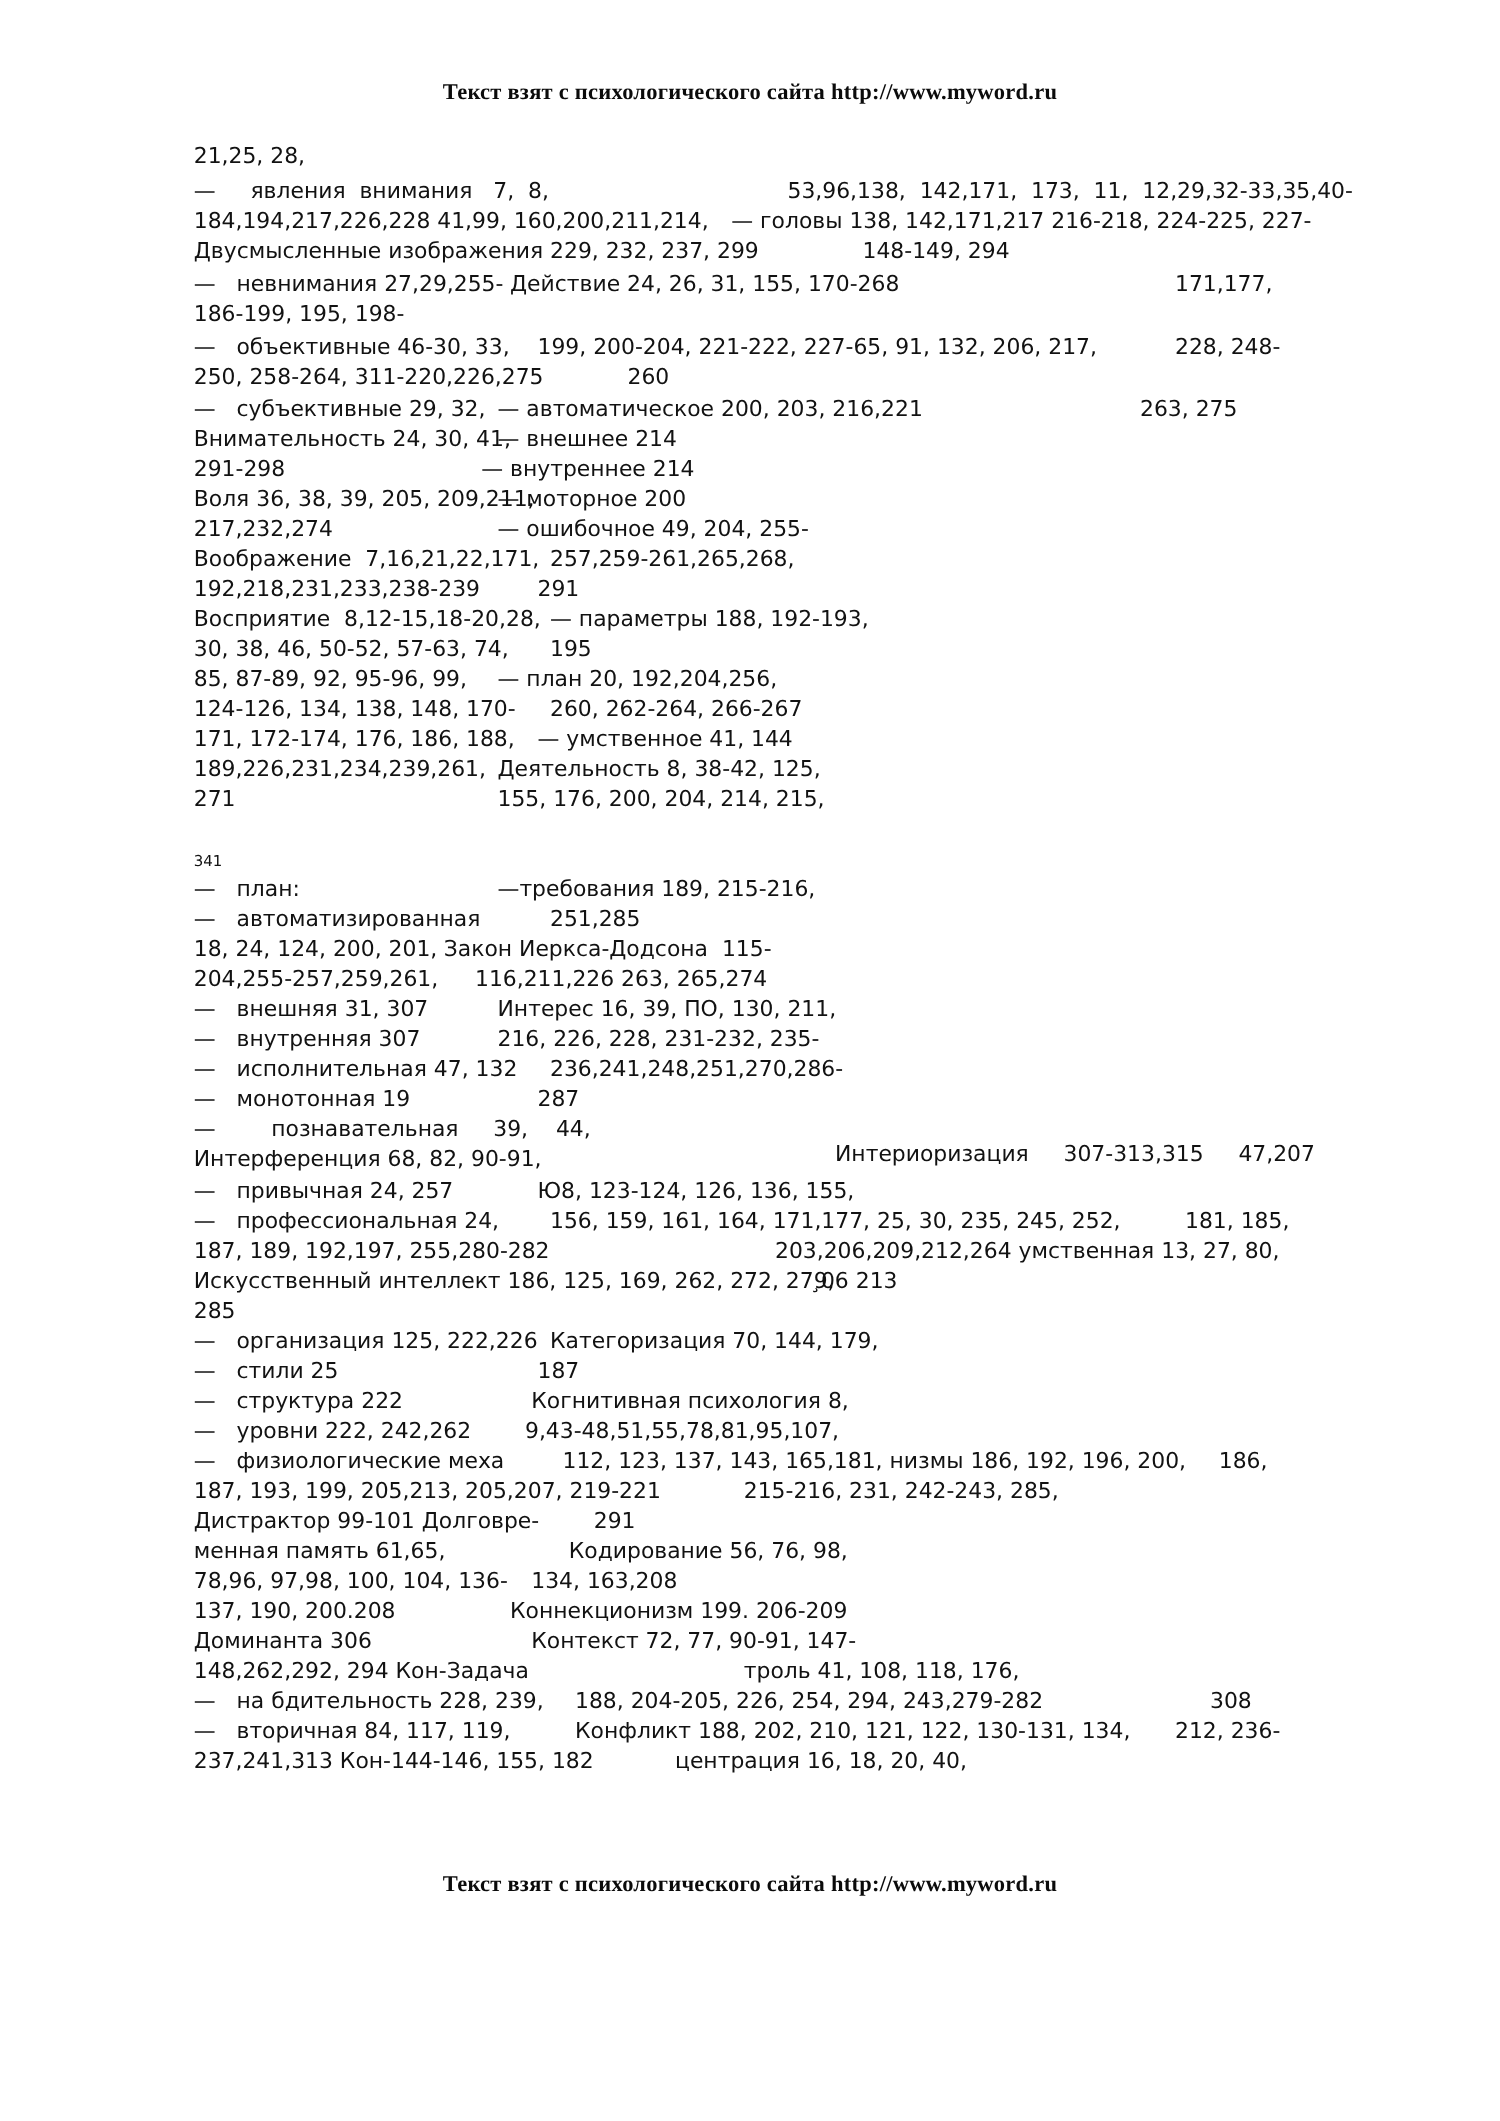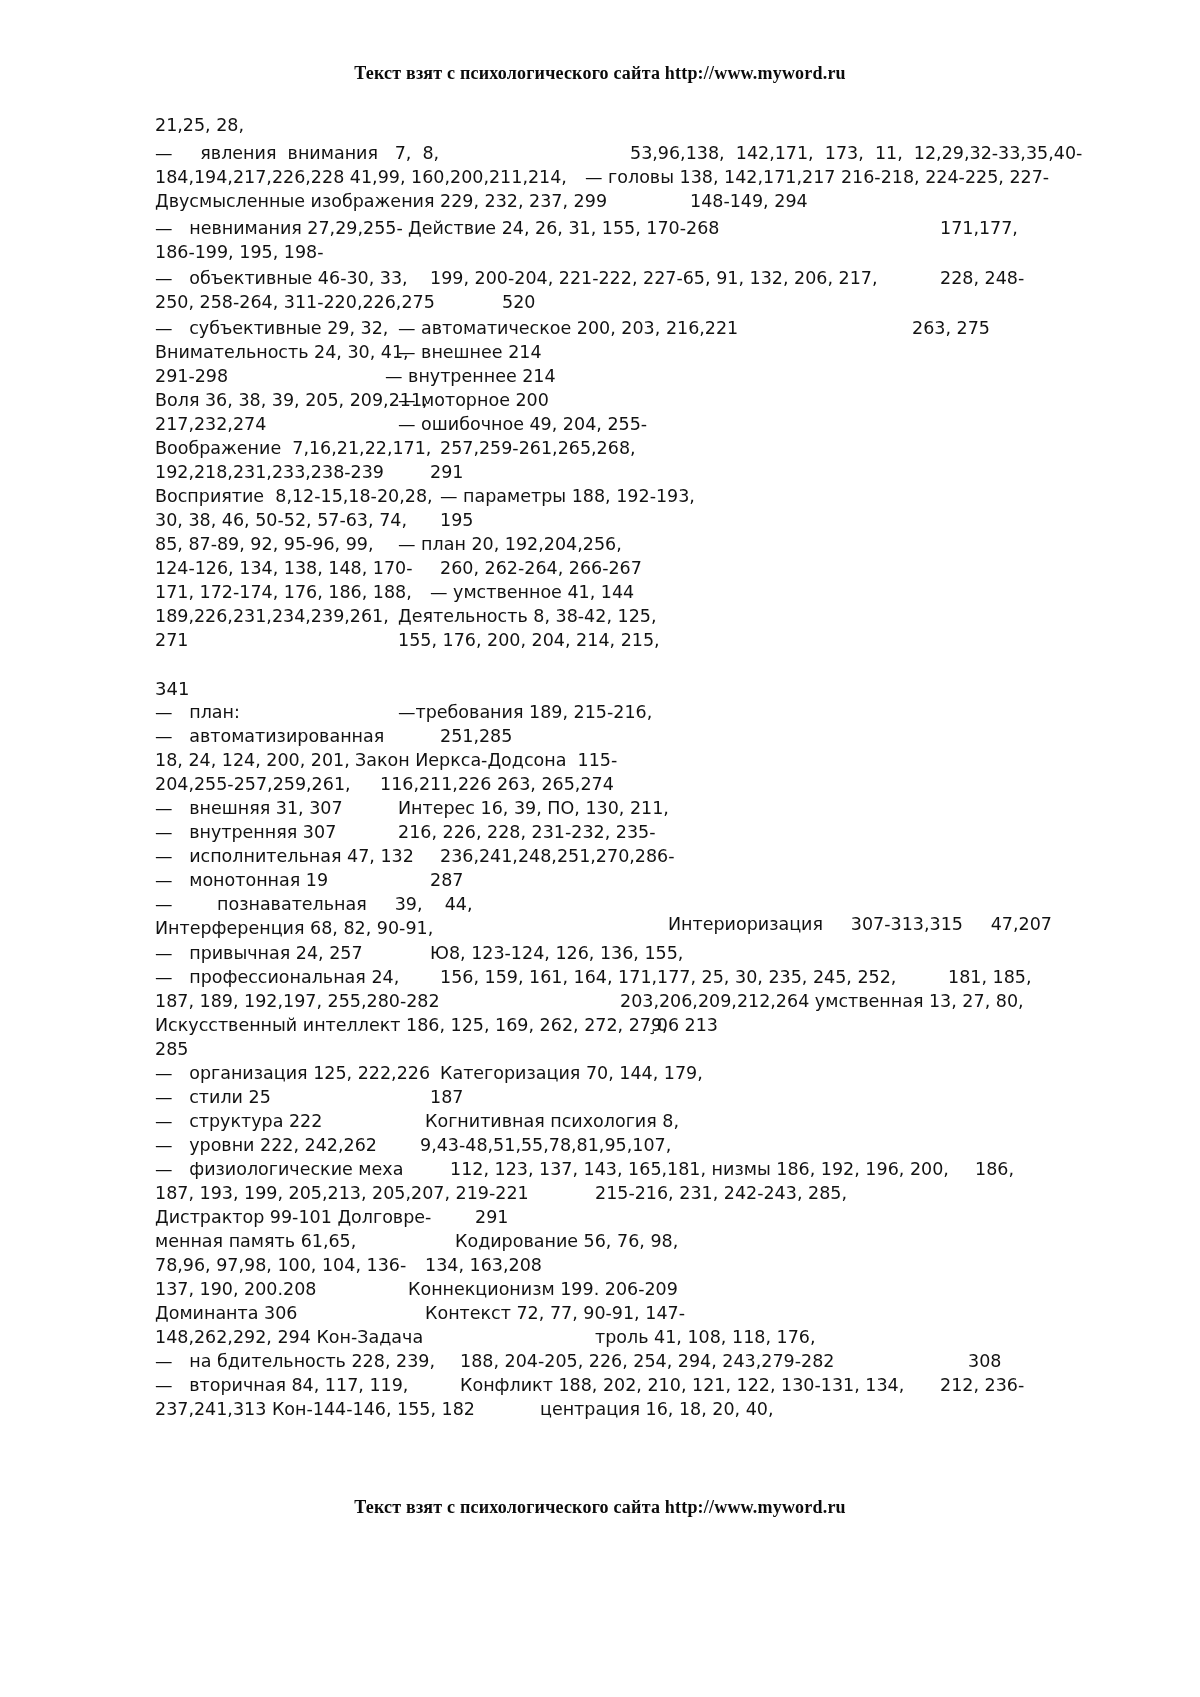--- a/index.html
+++ b/index.html
@@ -46,21 +46,21 @@
 
   .line {
     position: absolute;
     white-space: pre;
     font-size: 17.5px;
     line-height: 20px;
     color: #121212;
     font-family: "DejaVu Sans", sans-serif;
   }
   .line.small {
-    font-size: 18px;
+    font-size: 12px;
   }
 </style>
 </head>
 <body>
 
 <div class="page">
 
   <div class="running-head">Текст взят с психологического сайта http://www.myword.ru</div>
 
   <div class="index-body">
@@ -112,21 +112,21 @@
       <div class="line" style="left: 155px; top: 1126px;">менная память 61,65,</div>
       <div class="line" style="left: 155px; top: 1150px;">78,96, 97,98, 100, 104, 136-</div>
       <div class="line" style="left: 155px; top: 1174px;">137, 190, 200.208</div>
       <div class="line" style="left: 155px; top: 1198px;">Доминанта 306</div>
       <div class="line" style="left: 155px; top: 1222px;">148,262,292, 294 Кон-Задача</div>
       <div class="line" style="left: 155px; top: 1246px;">—   на бдительность 228, 239,</div>
       <div class="line" style="left: 155px; top: 1270px;">—   вторичная 84, 117, 119,</div>
       <div class="line" style="left: 155px; top: 1294px;">237,241,313 Кон-144-146, 155, 182</div>
       <div class="line" style="left: 408px; top: 113px;">Действие 24, 26, 31, 155, 170-268</div>
       <div class="line" style="left: 430px; top: 163px;">199, 200-204, 221-222, 227-65, 91, 132, 206, 217,</div>
-      <div class="line" style="left: 502px; top: 187px;">520</div>
+      <div class="line" style="left: 502px; top: 187px;">260</div>
       <div class="line" style="left: 398px; top: 213px;">— автоматическое 200, 203, 216,221</div>
       <div class="line" style="left: 398px; top: 237px;">— внешнее 214</div>
       <div class="line" style="left: 385px; top: 261px;">— внутреннее 214</div>
       <div class="line" style="left: 398px; top: 285px;">— моторное 200</div>
       <div class="line" style="left: 398px; top: 309px;">— ошибочное 49, 204, 255-</div>
       <div class="line" style="left: 440px; top: 333px;">257,259-261,265,268,</div>
       <div class="line" style="left: 430px; top: 357px;">291</div>
       <div class="line" style="left: 440px; top: 381px;">— параметры 188, 192-193,</div>
       <div class="line" style="left: 440px; top: 405px;">195</div>
       <div class="line" style="left: 398px; top: 429px;">— план 20, 192,204,256,</div>

